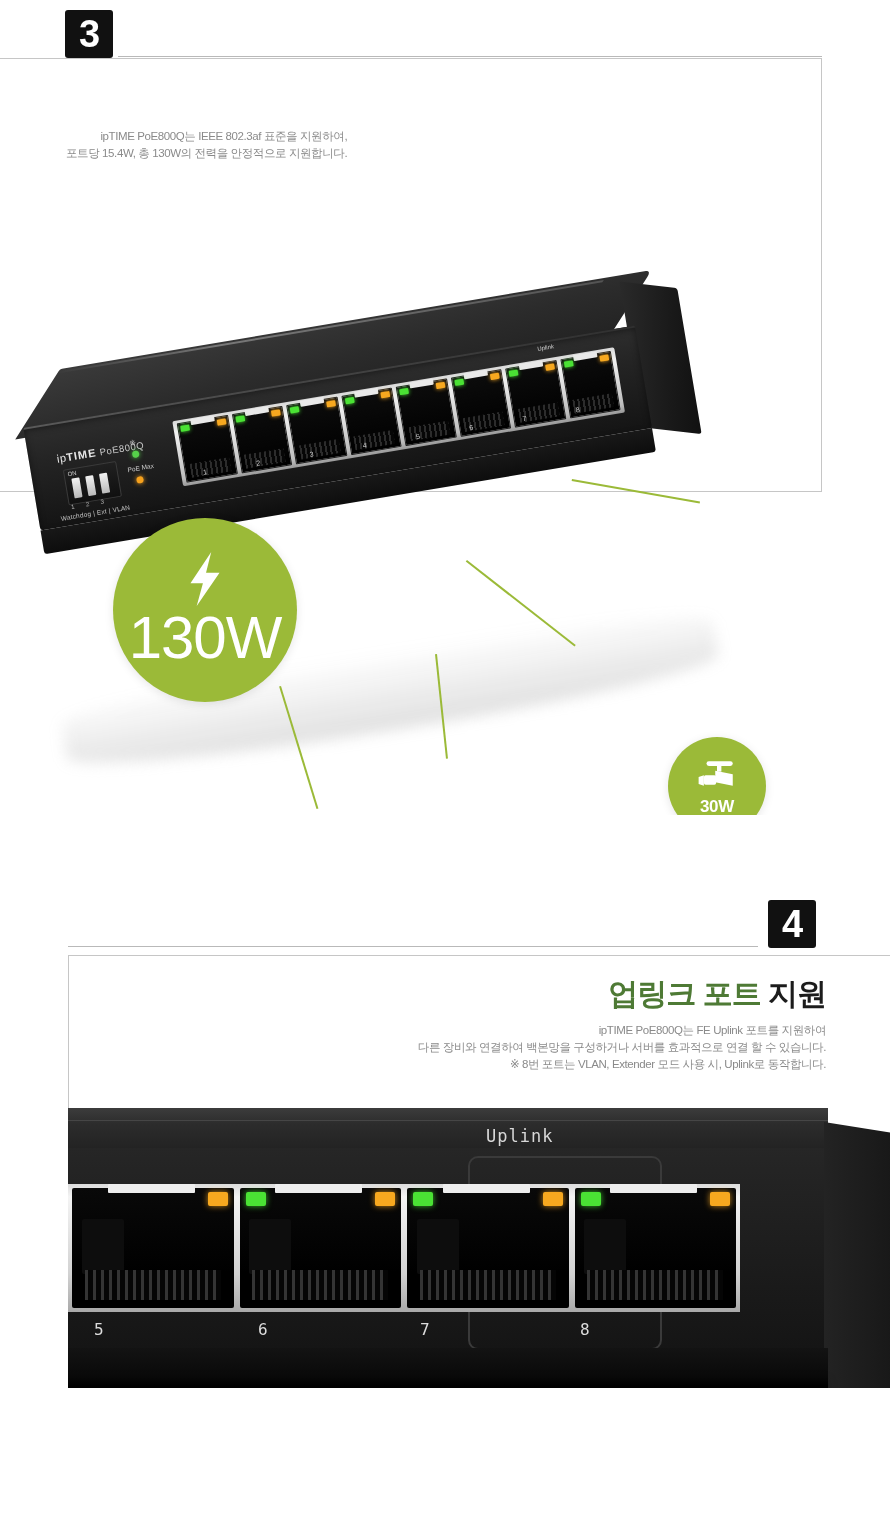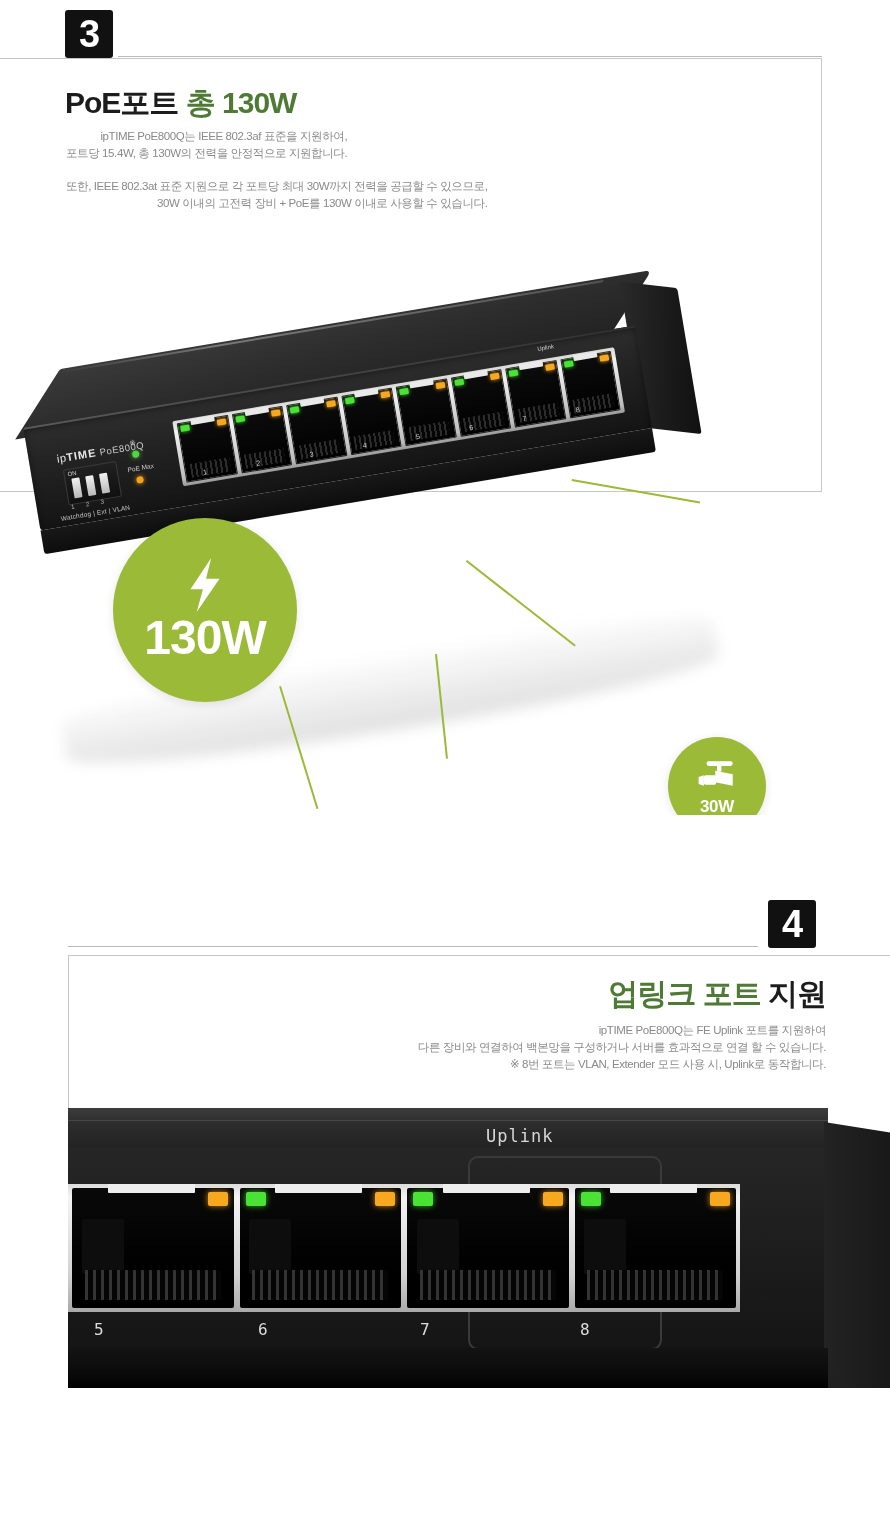--- a/index.html
+++ b/index.html
@@ -134,21 +134,21 @@
     background:linear-gradient(180deg,rgba(150,150,150,.30),rgba(255,255,255,0));
     filter:blur(7px);transform:rotate(-9deg) scaleY(-1);border-radius:50%/30%;}
 
   
   .bubble{
     position:absolute;border-radius:50%;background:#9bba38;color:#fff;
     display:flex;flex-direction:column;align-items:center;justify-content:center;
     box-shadow:0 2px 10px rgba(0,0,0,.10);
   }
   #bub130{left:113px;top:263px;width:184px;height:184px;}
-  #bub130 .val{font-size:48px;font-weight:bold;line-height:1;letter-spacing:-1px;margin-top:0;}
+  #bub130 .val{font-size:60px;font-weight:normal;line-height:1;letter-spacing:-1px;margin-top:0;}
   #bub130 .ic{width:46px;height:54px;margin-bottom:2px;}
 
   .bubS{width:98px;height:98px;}
   .bubS .val{font-size:17px;font-weight:bold;line-height:1;margin-top:4px;letter-spacing:-.3px;}
   .bubS .ic{width:42px;height:36px;}
   #bub30 {left:668px;top:482px;justify-content:center;}
 
   
   .leader{position:absolute;background:#9bba38;transform-origin:0 0;height:1.6px;}
 
@@ -193,26 +193,23 @@
 </head>
 <body>
 
 <div id="sec3">
 
   <div id="box3"></div>
   <div id="rule3"></div>
 
   <div class="num-badge" id="badge3">3</div>
 
-  <h1 class="head" id="head3"><span>PoE포트 </span><span class="grn">총 130W</span></h1>
 
   <p class="body" id="body3a">ipTIME PoE800Q는 IEEE 802.3af 표준을 지원하여,
 포트당 15.4W, 총 130W의 전력을 안정적으로 지원합니다.</p>
-  <p class="body" id="body3b">또한, IEEE 802.3at 표준 지원으로 각 포트당 최대 30W까지 전력을 공급할 수 있으므로,
-30W 이내의 고전력 장비 + PoE를 130W 이내로 사용할 수 있습니다.</p>
 
   <div id="photo1">
 
     <div id="refl1"></div>
 
     <div id="dev1">
       <div class="top"></div>
       <div class="topglint"></div>
       <div class="side"></div>
 

